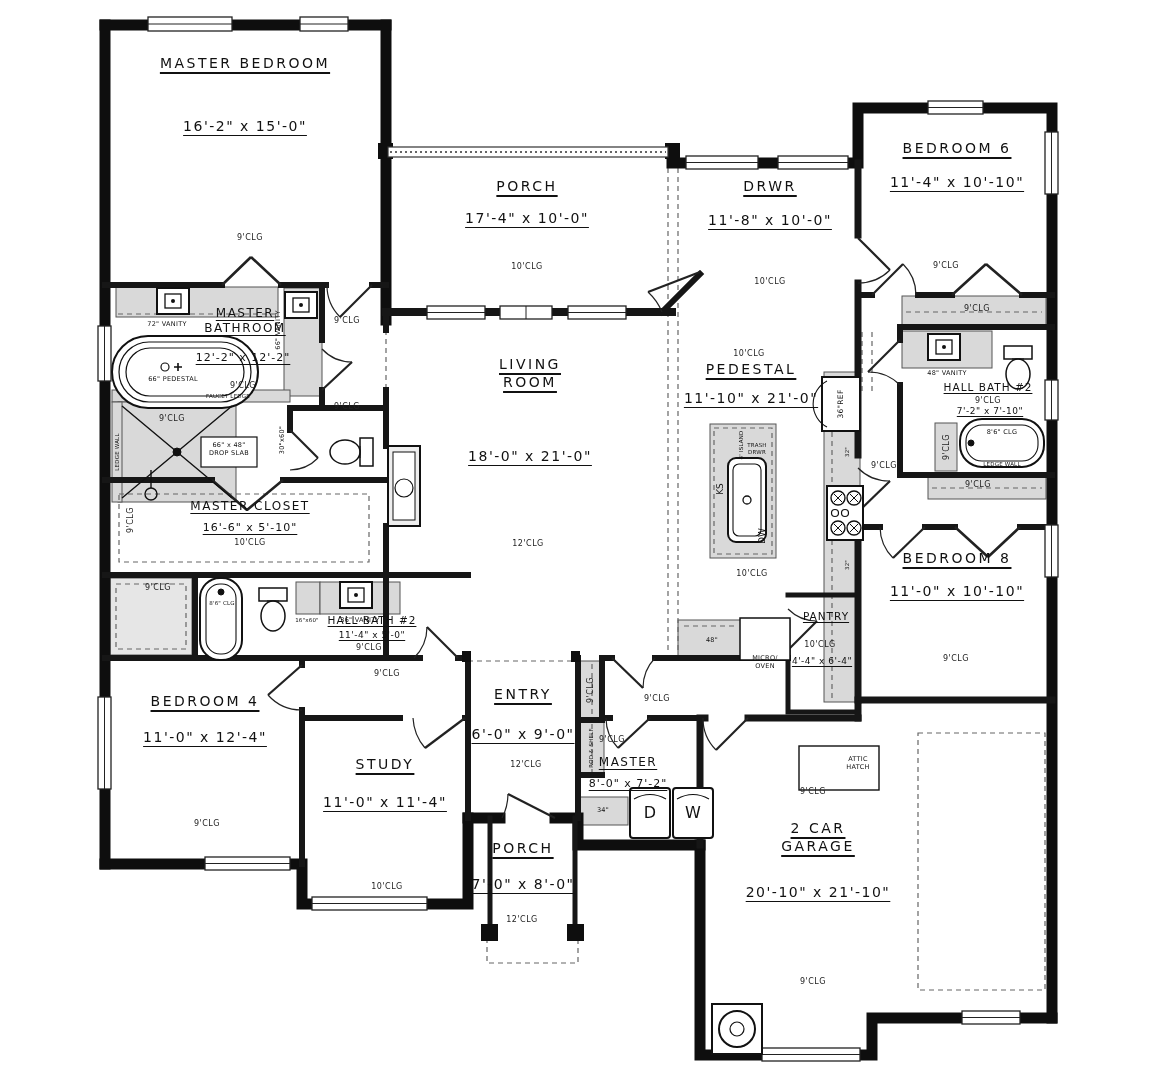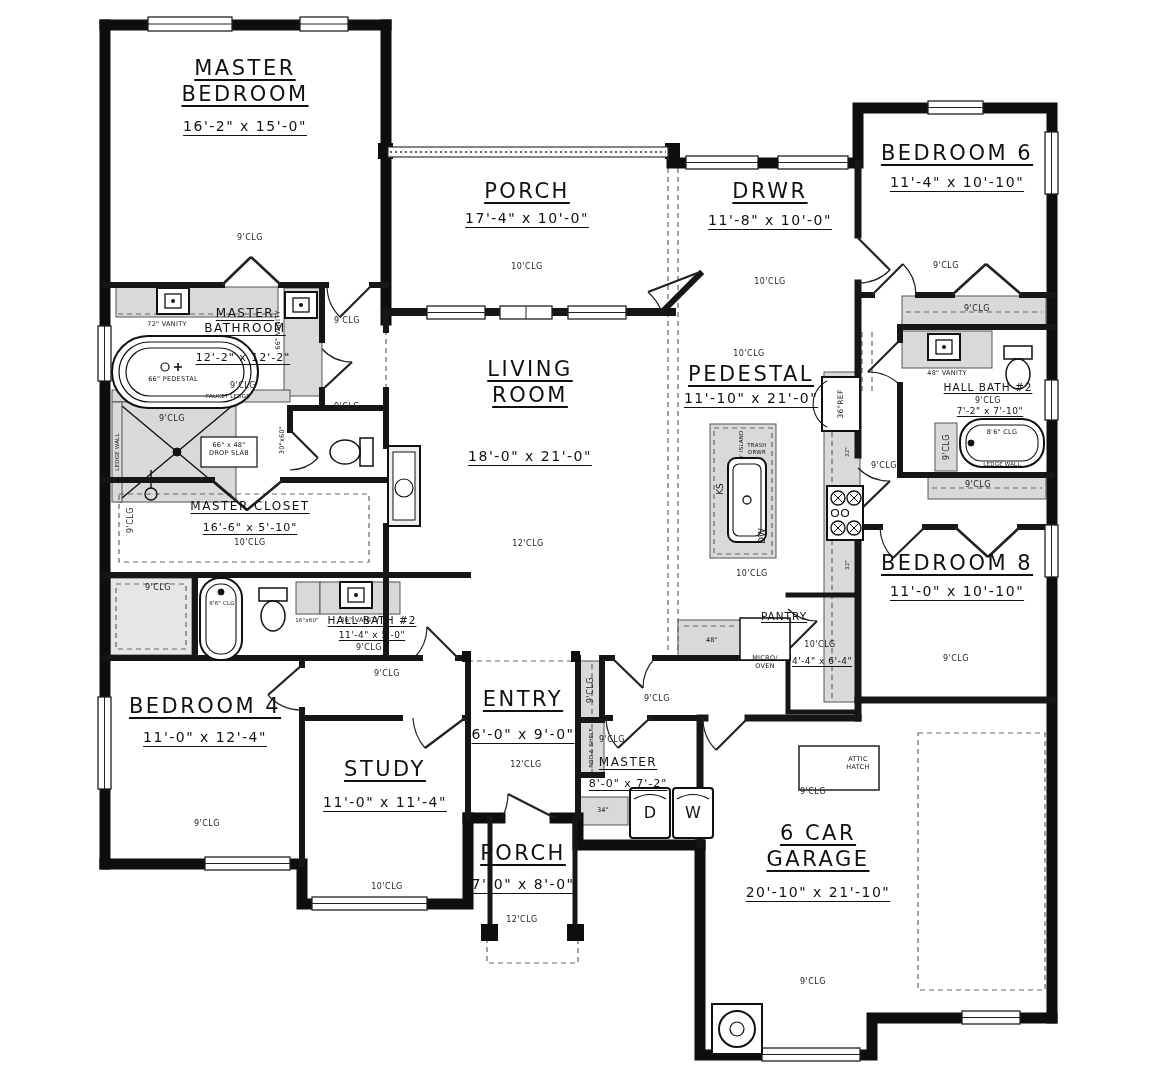--- a/index.html
+++ b/index.html
@@ -3,21 +3,21 @@
 <meta charset="utf-8">
 <style>
   html,body{margin:0;padding:0;background:#fff;}
   #plan{position:relative;width:1150px;height:1080px;background:#fff;overflow:hidden;
         font-family:"DejaVu Sans",sans-serif;color:#111;}
   svg{position:absolute;left:0;top:0;}
   .lbl{position:absolute;transform:translate(-50%,0);white-space:nowrap;text-align:center;
        color:#111;line-height:1.25;}
   .vert{transform:translate(-50%,-50%) rotate(-90deg);}
   .wrap{white-space:normal;}
-  .rname{font-size:21px;letter-spacing:2.5px;font-weight:500;
+  .rname{font-size:14px;letter-spacing:2.5px;font-weight:500;
          text-decoration:underline;text-underline-offset:4px;text-decoration-thickness:1.5px;}
   .rname-md{font-size:12px;letter-spacing:1.5px;font-weight:500;
          text-decoration:underline;text-underline-offset:3px;}
   .rname-sm{font-size:10.5px;letter-spacing:1px;font-weight:500;
          text-decoration:underline;text-underline-offset:2px;}
   .rdims{font-size:14px;letter-spacing:1.5px;
          text-decoration:underline;text-underline-offset:4px;}
   .rdims-md{font-size:11px;letter-spacing:1px;
          text-decoration:underline;text-underline-offset:3px;}
   .rdims-sm{font-size:9px;letter-spacing:.5px;
@@ -356,29 +356,29 @@
 <div class="lbl rdims" style="left:523px;top:726px">6'-0" x 9'-0"</div>
 <div class="lbl clg" style="left:526px;top:760px">12'CLG</div>
 
 <div class="lbl rname" style="left:385px;top:756px">STUDY</div>
 <div class="lbl rdims" style="left:385px;top:794px">11'-0" x 11'-4"</div>
 <div class="lbl clg" style="left:387px;top:882px">10'CLG</div>
 
 <div class="lbl rname-md" style="left:628px;top:755px">MASTER</div>
 <div class="lbl rdims-md" style="left:628px;top:777px">8'-0" x 7'-2"</div>
 
-<div class="lbl rname-sm" style="left:784px;top:610px">PANTRY</div>
+<div class="lbl rname-sm" style="left:826px;top:610px">PANTRY</div>
 <div class="lbl clg" style="left:820px;top:640px">10'CLG</div>
 <div class="lbl rdims-sm" style="left:822px;top:656px">4'-4" x 6'-4"</div>
 
 <div class="lbl rname" style="left:523px;top:840px">PORCH</div>
 <div class="lbl rdims" style="left:523px;top:876px">7'-0" x 8'-0"</div>
 <div class="lbl clg" style="left:522px;top:915px">12'CLG</div>
 
-<div class="lbl rname wrap" style="left:818px;top:820px;width:135px">6 CAR GARAGE</div>
+<div class="lbl rname wrap" style="left:818px;top:820px;width:135px">2 CAR GARAGE</div>
 <div class="lbl rdims" style="left:818px;top:884px">20'-10" x 21'-10"</div>
 <div class="lbl clg" style="left:813px;top:787px">9'CLG</div>
 <div class="lbl clg" style="left:813px;top:977px">9'CLG</div>
 
 <div class="lbl clg" style="left:347px;top:316px">9'CLG</div>
 <div class="lbl clg" style="left:347px;top:402px">9'CLG</div>
 <div class="lbl clg" style="left:172px;top:414px">9'CLG</div>
 <div class="lbl clg" style="left:158px;top:583px">9'CLG</div>
 <div class="lbl clg" style="left:977px;top:304px">9'CLG</div>
 <div class="lbl clg" style="left:978px;top:480px">9'CLG</div>

